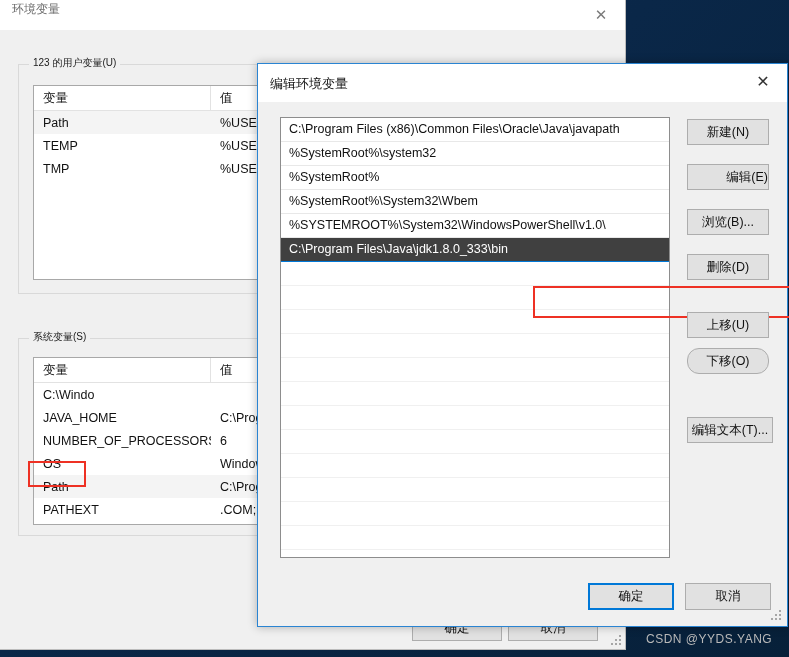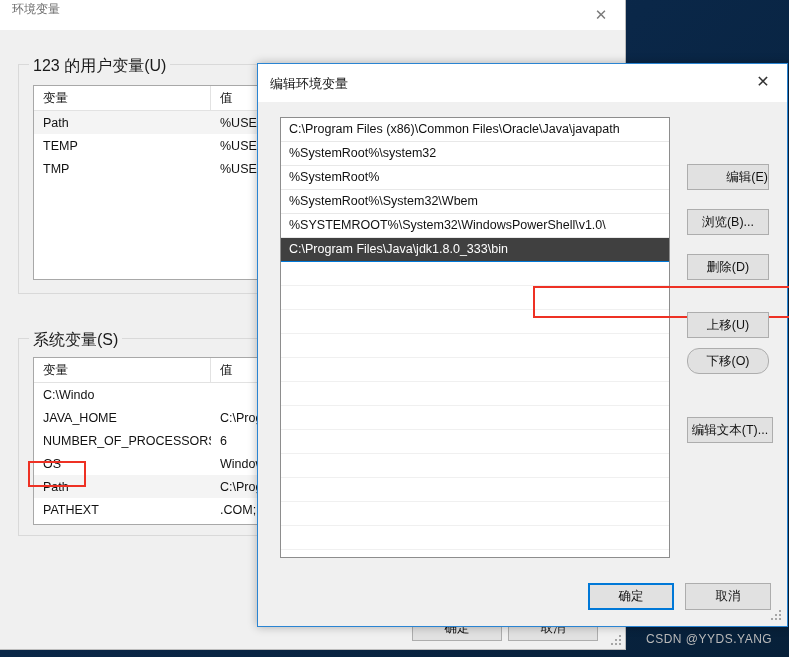--- a/index.html
+++ b/index.html
@@ -46,21 +46,21 @@
   .groupbox {
     position: absolute;
     border: 1px solid #d9d9d9;
     box-sizing: border-box;
   }
   .group-legend {
     position: absolute;
     top: -9px; left: 10px;
     background: #f0f0f0;
     padding: 0 4px;
-    font-size: 16px;
+    font-size: 10px;
     color: #1a1a1a;
     white-space: nowrap;
   }
   #user-group { left: 18px; top: 64px; width: 595px; height: 230px; }
   #sys-group  { left: 18px; top: 338px; width: 595px; height: 198px; }
 
   .listview {
     position: absolute;
     left: 14px;
     width: 566px;
@@ -353,20 +353,21 @@
     <div class="pl-row blank"></div>
     <div class="pl-row blank"></div>
     <div class="pl-row blank"></div>
     <div class="pl-row blank"></div>
     <div class="pl-row blank"></div>
     <div class="pl-row blank"></div>
   </div>
 
   <div id="pl-redbox"></div>
 
+  <div class="dlgbtn" id="btn-new">新建(N)</div>
   <div class="dlgbtn" id="btn-edit">编辑(E)</div>
   <div class="dlgbtn" id="btn-browse">浏览(B)...</div>
   <div class="dlgbtn" id="btn-delete">删除(D)</div>
   <div class="dlgbtn" id="btn-up">上移(U)</div>
   <div class="dlgbtn" id="btn-down">下移(O)</div>
   <div class="dlgbtn wide" id="btn-text">编辑文本(T)...</div>
 
   <div id="btn-ok">确定</div>
   <div id="btn-cancel">取消</div>
   <div class="grip" id="dlg-grip"></div>

